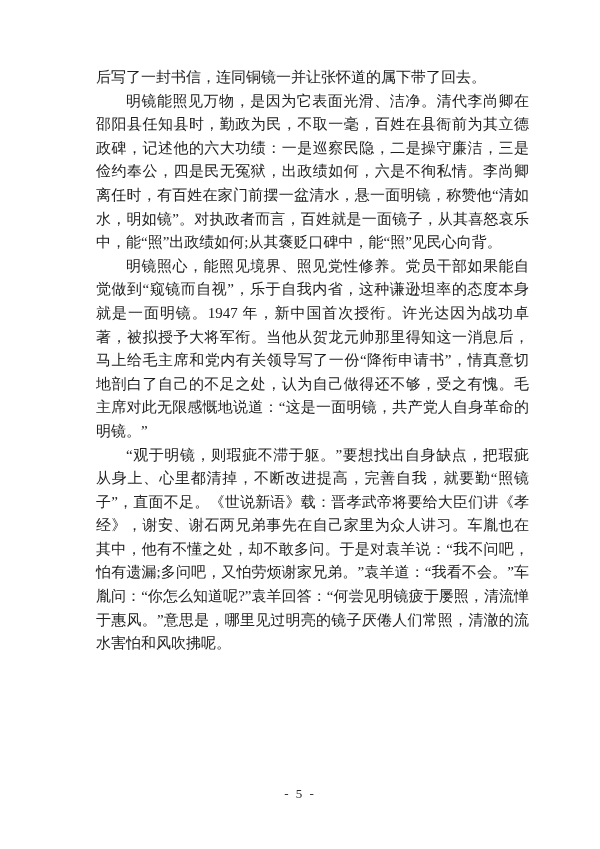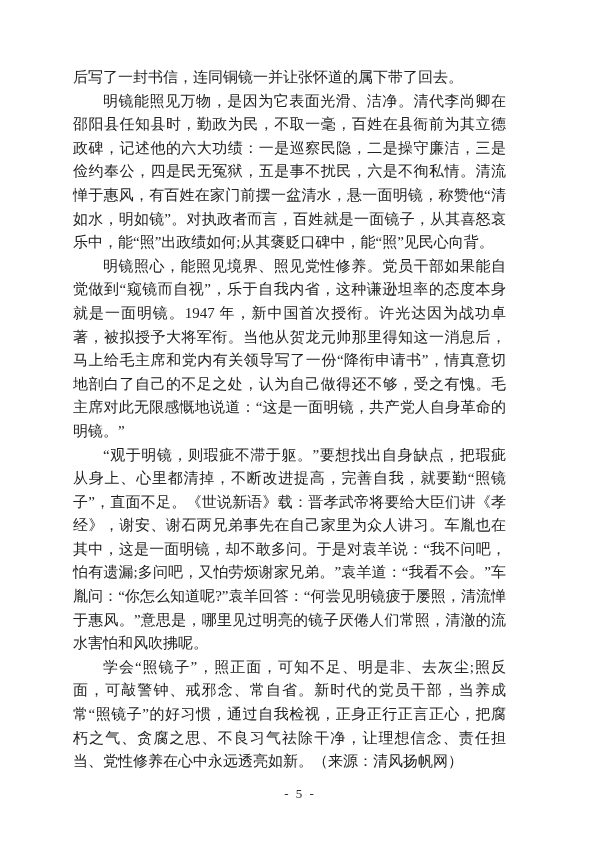--- a/index.html
+++ b/index.html
@@ -11,21 +11,21 @@
     position: relative;
     width: 600px;
     height: 849px;
     background: #ffffff;
     overflow: hidden;
     font-family: "Liberation Serif", "DejaVu Serif", serif;
     color: #212121;
   }
   .text-block {
     position: absolute;
-    left: 73px;
+    left: 96px;
     top: 66px;
     width: 433px;
   }
   .text-block p {
     margin: 0;
     font-size: 15px;
     line-height: 23.6px;
     text-align: justify;
     text-justify: inter-ideograph;
     letter-spacing: 0px;
@@ -44,19 +44,18 @@
     letter-spacing: 2px;
     color: #2a2a2a;
   }
 </style>
 </head>
 <body>
 
 <div class="page">
   <div class="text-block">
     <p>后写了一封书信，连同铜镜一并让张怀道的属下带了回去。</p>
-    <p class="indent">明镜能照见万物，是因为它表面光滑、洁净。清代李尚卿在邵阳县任知县时，勤政为民，不取一毫，百姓在县衙前为其立德政碑，记述他的六大功绩：一是巡察民隐，二是操守廉洁，三是俭约奉公，四是民无冤狱，五是事不扰民，六是不徇私情。清流惮于惠风，有百姓在家门前摆一盆清水，悬一面明镜，称赞他“清如水，明如镜”。对执政者而言，百姓就是一面镜子，从其喜怒哀乐中，能“照”出政绩如何;从其褒贬口碑中，能“照”见民心向背。</p>
+    <p class="indent">明镜能照见万物，是因为它表面光滑、洁净。清代李尚卿在邵阳县任知县时，勤政为民，不取一毫，百姓在县衙前为其立德政碑，记述他的六大功绩：一是巡察民隐，二是操守廉洁，三是俭约奉公，四是民无冤狱，出政绩如何，六是不徇私情。李尚卿离任时，有百姓在家门前摆一盆清水，悬一面明镜，称赞他“清如水，明如镜”。对执政者而言，百姓就是一面镜子，从其喜怒哀乐中，能“照”出政绩如何;从其褒贬口碑中，能“照”见民心向背。</p>
     <p class="indent">明镜照心，能照见境界、照见党性修养。党员干部如果能自觉做到“窥镜而自视”，乐于自我内省，这种谦逊坦率的态度本身就是一面明镜。1947 年，新中国首次授衔。许光达因为战功卓著，被拟授予大将军衔。当他从贺龙元帅那里得知这一消息后，马上给毛主席和党内有关领导写了一份“降衔申请书”，情真意切地剖白了自己的不足之处，认为自己做得还不够，受之有愧。毛主席对此无限感慨地说道：“这是一面明镜，共产党人自身革命的明镜。”</p>
-    <p class="indent">“观于明镜，则瑕疵不滞于躯。”要想找出自身缺点，把瑕疵从身上、心里都清掉，不断改进提高，完善自我，就要勤“照镜子”，直面不足。《世说新语》载：晋孝武帝将要给大臣们讲《孝经》，谢安、谢石两兄弟事先在自己家里为众人讲习。车胤也在其中，这是一面明镜，却不敢多问。于是对袁羊说：“我不问吧，怕有遗漏;多问吧，又怕劳烦谢家兄弟。”袁羊道：“我看不会。”车胤问：“你怎么知道呢?”袁羊回答：“何尝见明镜疲于屡照，清流惮于惠风。”意思是，哪里见过明亮的镜子厌倦人们常照，清澈的流水害怕和风吹拂呢。</p>
-    <p class="indent">学会“照镜子”，照正面，可知不足、明是非、去灰尘;照反面，可敲警钟、戒邪念、常自省。新时代的党员干部，当养成常“照镜子”的好习惯，通过自我检视，正身正行正言正心，把腐朽之气、贪腐之思、不良习气祛除干净，让理想信念、责任担当、党性修养在心中永远透亮如新。（来源：清风扬帆网）</p>
+    <p class="indent">“观于明镜，则瑕疵不滞于躯。”要想找出自身缺点，把瑕疵从身上、心里都清掉，不断改进提高，完善自我，就要勤“照镜子”，直面不足。《世说新语》载：晋孝武帝将要给大臣们讲《孝经》，谢安、谢石两兄弟事先在自己家里为众人讲习。车胤也在其中，他有不懂之处，却不敢多问。于是对袁羊说：“我不问吧，怕有遗漏;多问吧，又怕劳烦谢家兄弟。”袁羊道：“我看不会。”车胤问：“你怎么知道呢?”袁羊回答：“何尝见明镜疲于屡照，清流惮于惠风。”意思是，哪里见过明亮的镜子厌倦人们常照，清澈的流水害怕和风吹拂呢。</p>
   </div>
   <div class="page-footer">- 5 -</div>
 </div>
 
 </body></html>

